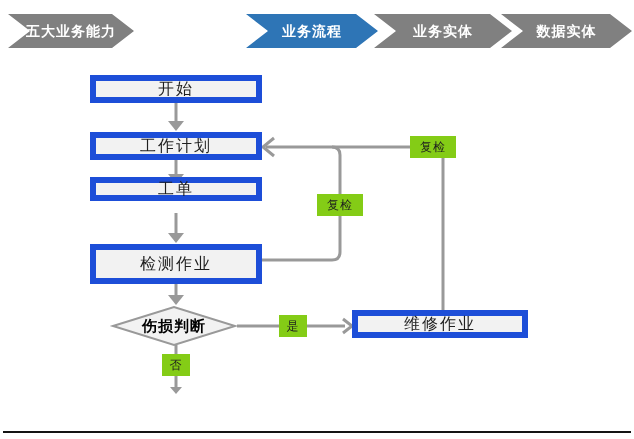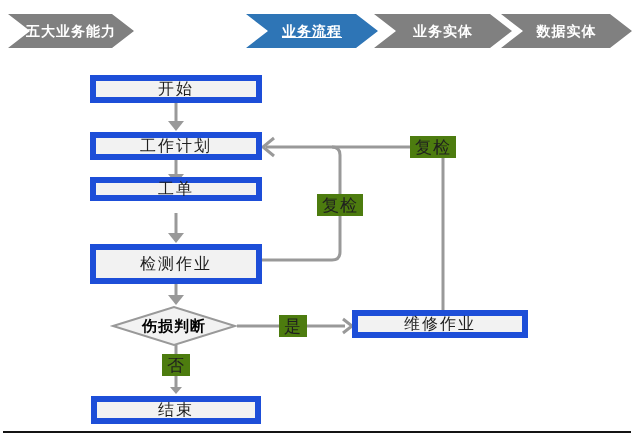--- a/index.html
+++ b/index.html
@@ -5,29 +5,29 @@
   html,body{margin:0;padding:0;background:#fff;}
   #page{position:relative;width:634px;height:439px;background:#ffffff;overflow:hidden;
         font-family:"Liberation Sans","DejaVu Sans",sans-serif;}
 
   
   .chevron{position:absolute;top:14px;height:34px;line-height:34px;text-align:center;
            color:#ffffff;font-size:14px;font-weight:bold;letter-spacing:1px;
            clip-path:polygon(0 0,calc(100% - 22px) 0,100% 50%,calc(100% - 22px) 100%,0 100%,22px 50%);
            cursor:pointer;}
   .chevron.gray{background:#808080;}
-  .chevron.active{background:#2E75B6;text-decoration:underline;}
+  .chevron.active{background:#2E75B6;}
 
   
   #connector-layer{position:absolute;left:0;top:0;width:634px;height:439px;z-index:0;}
   .fc-box{position:absolute;z-index:2;background:#F2F2F2;border:6px solid #1d4ed8;
           box-sizing:border-box;display:flex;align-items:center;justify-content:center;
           font-size:16px;color:#1f1f1f;letter-spacing:2px;}
-  .fc-label{position:absolute;z-index:3;background:#4d7c0f;display:flex;align-items:center;
-            justify-content:center;font-size:17px;color:#1f1f1f;letter-spacing:1px;}
+  .fc-label{position:absolute;z-index:3;background:#84cc16;display:flex;align-items:center;
+            justify-content:center;font-size:12px;color:#1f1f1f;letter-spacing:1px;}
   .diamond-text{position:absolute;z-index:2;display:flex;align-items:center;justify-content:center;
             font-size:15px;color:#000000;letter-spacing:1px;font-weight:bold;}
   #bottom-rule{position:absolute;left:3px;top:431px;width:628px;height:2px;background:#141414;z-index:1;}
 </style>
 </head>
 <body>
 
 <div id="page">
 
   <div class="chevron gray" style="left:8px;width:126px;">五大业务能力</div>
@@ -71,21 +71,20 @@
 
     <polygon points="113,326 174,307 235,326 174,345" fill="#F2F2F2" stroke="#999999" stroke-width="2"></polygon>
   </svg>
 
   <div class="fc-box" style="left:90px;top:75px;width:172px;height:28px;">开始</div>
   <div class="fc-box" style="left:90px;top:132px;width:172px;height:28px;">工作计划</div>
   <div class="fc-box" style="left:90px;top:177px;width:172px;height:24px;">工单</div>
   <div class="fc-box" style="left:90px;top:244px;width:172px;height:40px;">检测作业</div>
   <div class="diamond-text" style="left:114px;top:316px;width:120px;height:20px;">伤损判断</div>
   <div class="fc-box" style="left:352px;top:310px;width:176px;height:28px;">维修作业</div>
-  <div class="fc-box" style="left:91px;top:396px;width:170px;height:28px;">结束</div>
 
   <div class="fc-label" style="left:317px;top:194px;width:46px;height:22px;">复检</div>
   <div class="fc-label" style="left:410px;top:136px;width:46px;height:22px;">复检</div>
   <div class="fc-label" style="left:279px;top:315px;width:28px;height:22px;">是</div>
   <div class="fc-label" style="left:162px;top:354px;width:28px;height:22px;">否</div>
 
   <div id="bottom-rule"></div>
 </div>
 
 </body></html>

